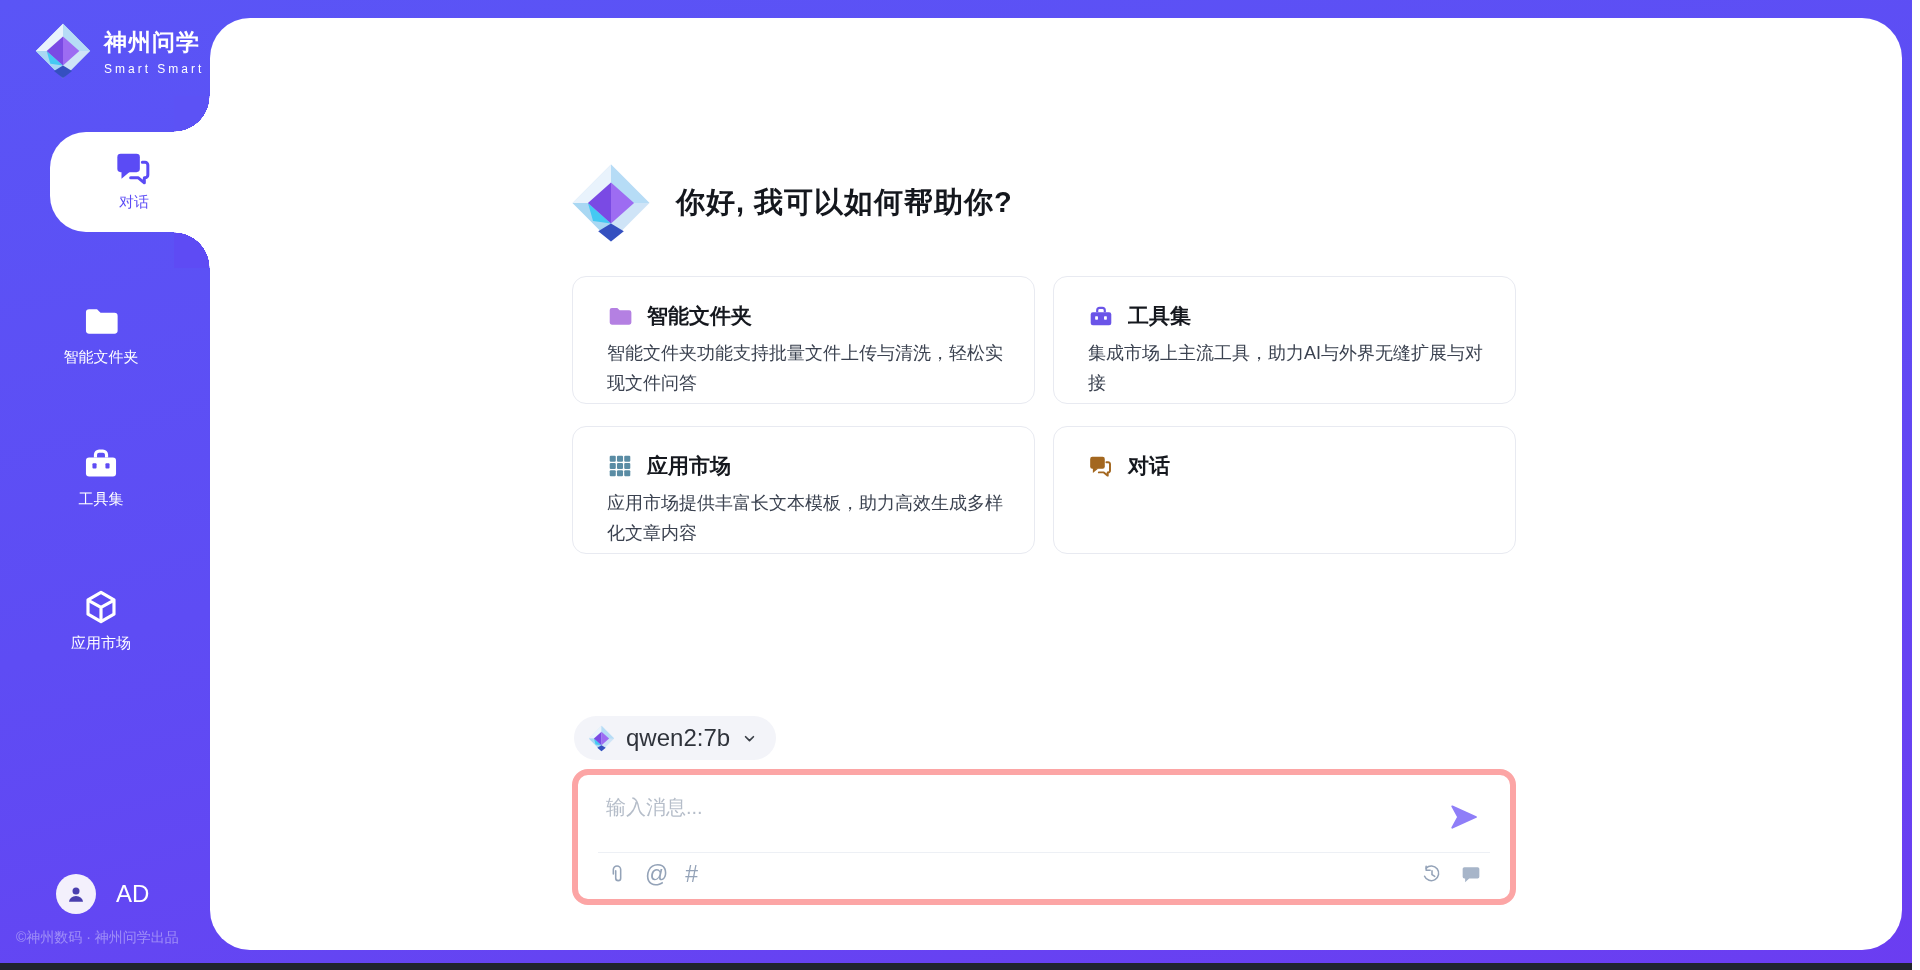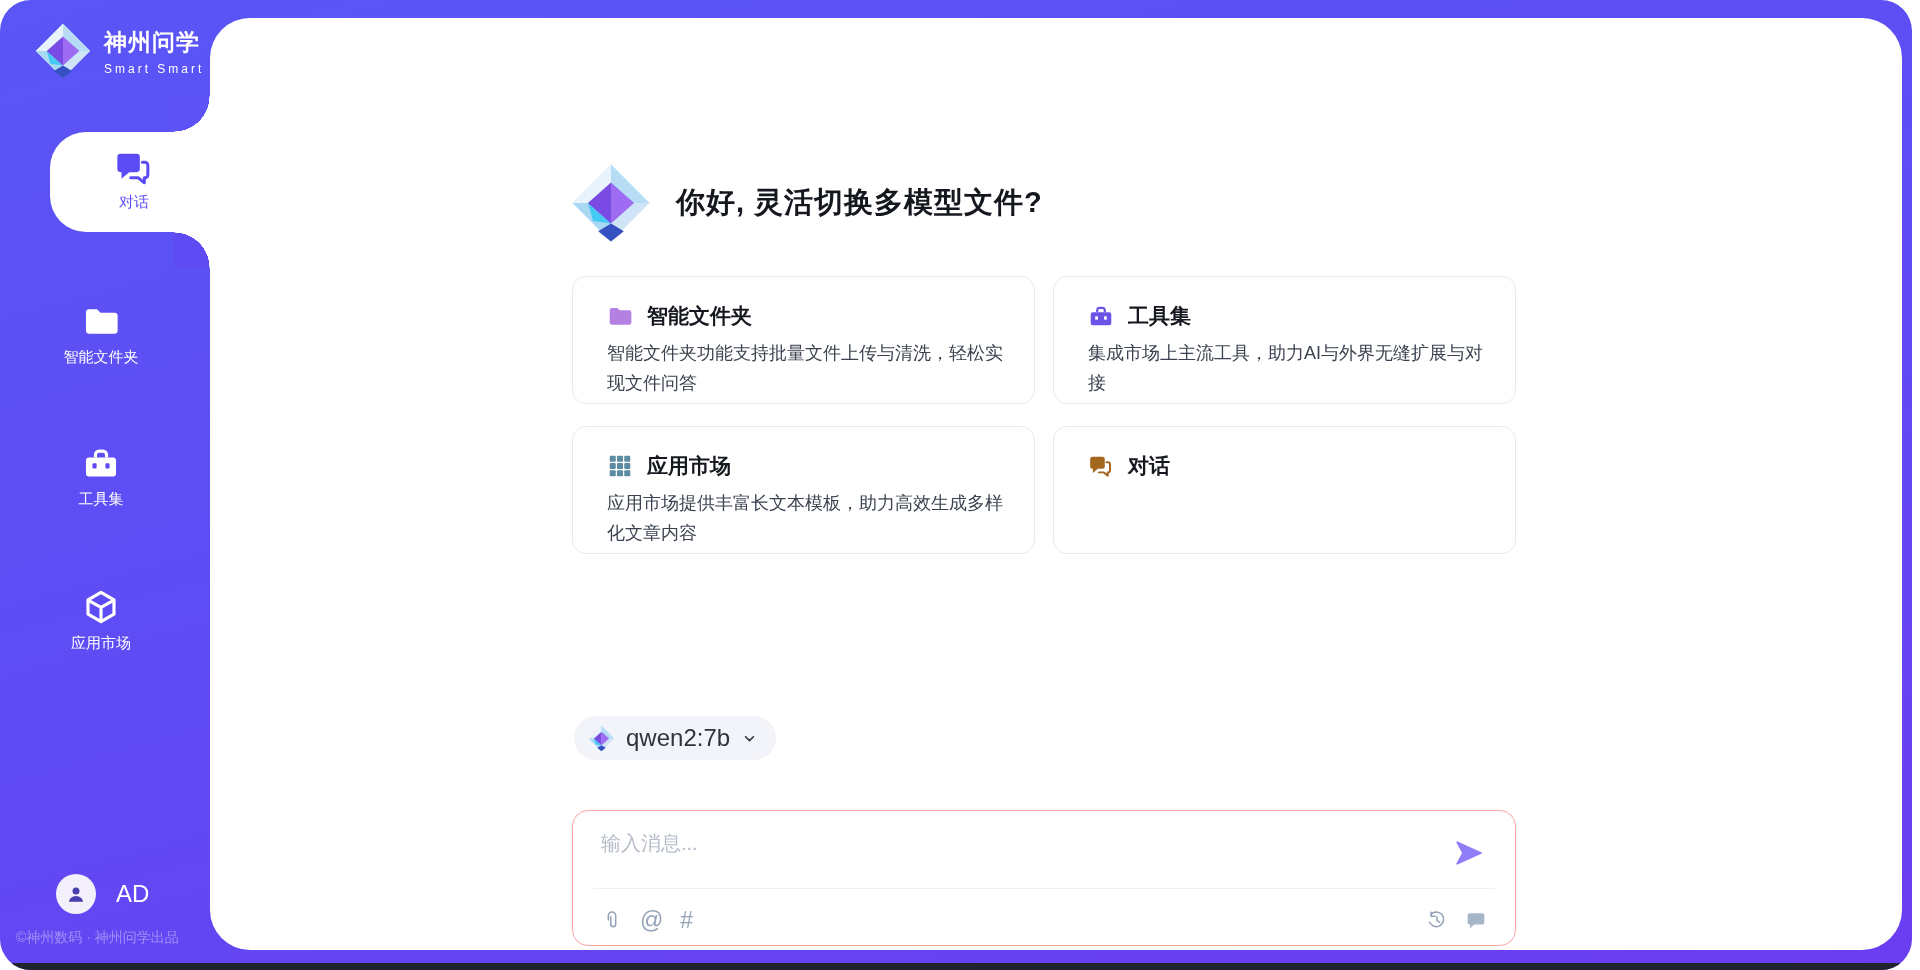--- a/index.html
+++ b/index.html
@@ -1,20 +1,20 @@
 <!DOCTYPE html>
 <html><head>
 <meta charset="utf-8">
 <style>
   * { margin:0; padding:0; box-sizing:border-box; }
   html,body { width:1920px; height:970px; overflow:hidden; }
   body { font-family:"Liberation Sans","DejaVu Sans",sans-serif; }
 
   .page { position:relative; width:1912px; height:970px;
-          background:linear-gradient(165deg,#5a55f6 0%,#5e4cf4 45%,#6b3df1 100%); overflow:hidden;border-radius:31px; }
+          background:linear-gradient(165deg,#5a55f6 0%,#5e4cf4 45%,#6b3df1 100%); overflow:hidden; }
 
   
   .sidebar { position:absolute; left:0; top:0; width:210px; height:100%; z-index:2; }
   .brand { position:absolute; left:34px; top:22px; display:flex; align-items:center; gap:12px; }
   .brand svg { width:58px; height:58px; }
   .brand-name { color:#fff; font-size:23px; font-weight:700; letter-spacing:1px; }
   .brand-sub  { color:#fff; font-size:12px; letter-spacing:3px; margin-top:4px; }
 
   .nav-item { position:absolute; left:0; width:202px; display:flex; flex-direction:column;
               align-items:center; color:#fff; cursor:pointer; }
@@ -60,22 +60,22 @@
   .card.c3 .card-head svg { color:#5a8ca4; }
   .card.c4 .card-head svg { color:#a3671f; }
 
   .model-chip { position:absolute; left:364px; top:698px; height:44px; display:inline-flex;
                 align-items:center; gap:11px; background:#f3f4f9; border-radius:22px;
                 padding:0 18px 0 14px; cursor:pointer; }
   .model-chip .gem { width:27px; height:27px; }
   .model-name { font-size:24px; color:#2f333b; }
   .model-chip .chev { width:17px; height:17px; stroke:#3a3f47; }
 
-  .composer { position:absolute; left:362px; top:792px; width:944px; height:136px;
-              background:#fff; border:1px solid #fca5a5; border-radius:16px; }
+  .composer { position:absolute; left:362px; top:751px; width:944px; height:136px;
+              background:#fff; border:6px solid #fca5a5; border-radius:16px; }
   .composer textarea { position:absolute; left:28px; top:19px; width:820px; height:42px;
               border:none; outline:none; resize:none; font-family:inherit; font-size:20px;
               color:#30343c; background:transparent; }
   .composer textarea::placeholder { color:#b5bdc9; }
   .send-btn { position:absolute; right:30px; top:26px; width:32px; height:32px; color:#8f7ef8;
               background:none; border:none; cursor:pointer; padding:0; }
   .send-btn svg { width:32px; height:32px; }
   .composer .divider { position:absolute; left:20px; right:20px; top:77px; height:1px; background:#edf0f5; }
   .tool-row { position:absolute; bottom:14px; display:flex; align-items:center; gap:17px; color:#94a3b8; }
   .tool-row.left { left:28px; }
@@ -223,21 +223,21 @@
       </svg>
     <span class="nav-label">对话</span>
   </div>
 
   <div class="main-panel">
 
     <div class="hero">
       <svg>
           <use href="#gem"></use>
         </svg>
-      <div class="hero-title">你好, 灵活切换多模型文件?</div>
+      <div class="hero-title">你好, 我可以如何帮助你?</div>
     </div>
 
     <div class="cards">
       <div class="card c1">
         <div class="card-head">
           <svg>
               <use href="#ic-folder"></use>
             </svg>
           <span class="card-title">智能文件夹</span>
         </div>

